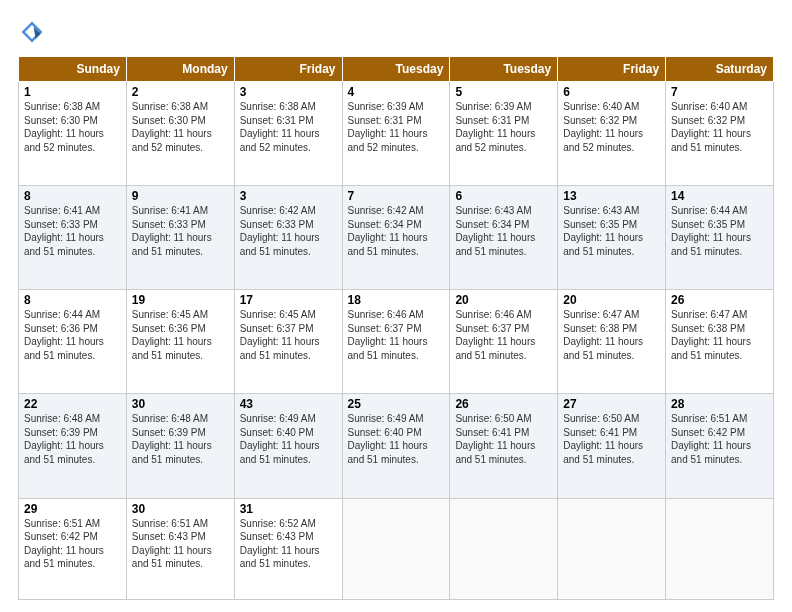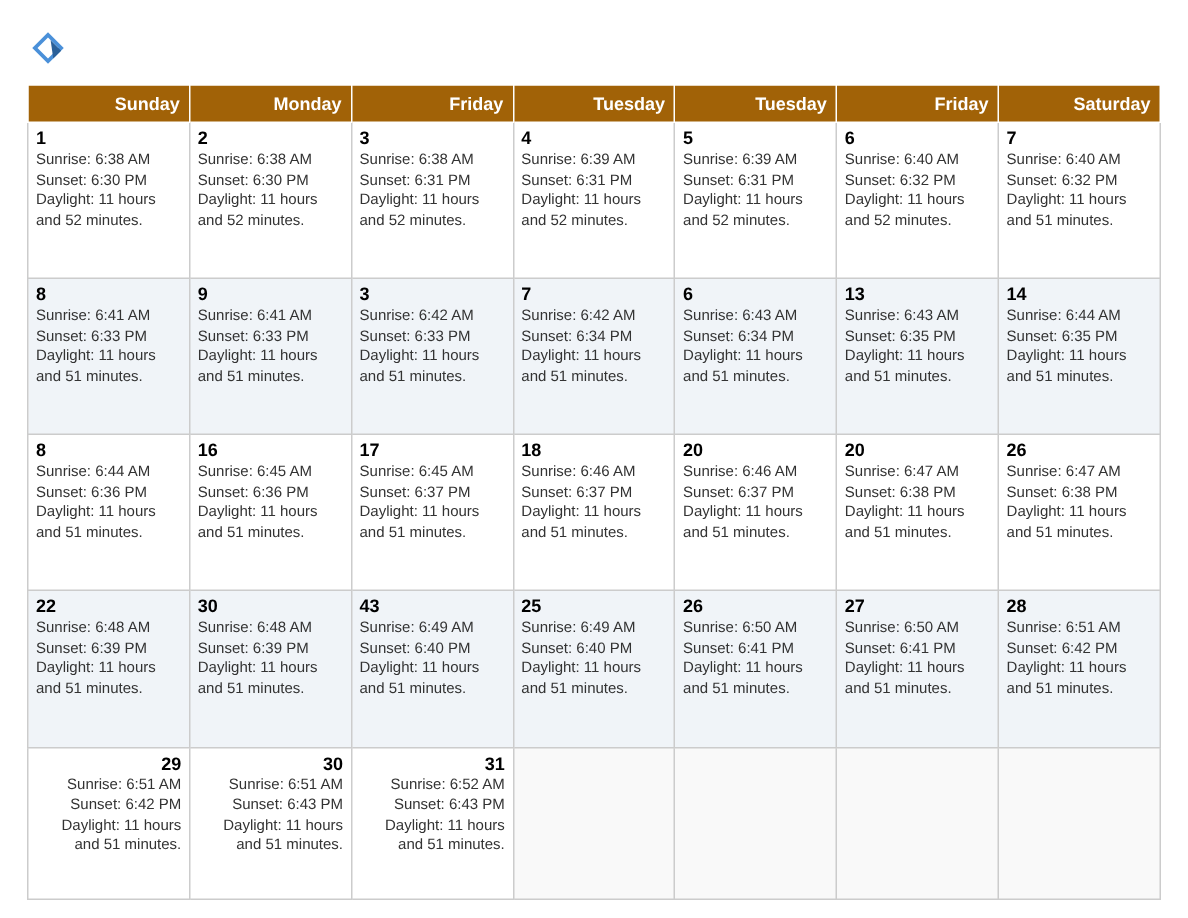--- a/index.html
+++ b/index.html
@@ -92,21 +92,20 @@
       line-height: 1.35;
     }
     .empty-cell {
       background: #f9f9f9 !important;
     }
     .week-row td {
       height: 78px;
     }
     .last-row td {
       height: 72px;
-      text-align: right;
     }
   </style>
 </head>
 <body>
 
 <div class="page">
   <div class="header">
     <div class="logo">
       <svg class="logo-icon" viewBox="0 0 32 32" xmlns="http://www.w3.org/2000/svg">
         <polygon points="16,4 28,16 16,28 4,16" fill="#4a90d9"></polygon>
@@ -196,21 +195,21 @@
             <span class="day-num">14</span>
             <div class="day-info">Sunrise: 6:44 AM<br>Sunset: 6:35 PM<br>Daylight: 11 hours and 51 minutes.</div>
           </td>
         </tr>
         <tr class="week-row">
           <td>
             <span class="day-num">8</span>
             <div class="day-info">Sunrise: 6:44 AM<br>Sunset: 6:36 PM<br>Daylight: 11 hours and 51 minutes.</div>
           </td>
           <td>
-            <span class="day-num">16</span>
+            <span class="day-num">19</span>
             <div class="day-info">Sunrise: 6:45 AM<br>Sunset: 6:36 PM<br>Daylight: 11 hours and 51 minutes.</div>
           </td>
           <td>
             <span class="day-num">17</span>
             <div class="day-info">Sunrise: 6:45 AM<br>Sunset: 6:37 PM<br>Daylight: 11 hours and 51 minutes.</div>
           </td>
           <td>
             <span class="day-num">18</span>
             <div class="day-info">Sunrise: 6:46 AM<br>Sunset: 6:37 PM<br>Daylight: 11 hours and 51 minutes.</div>
           </td>

